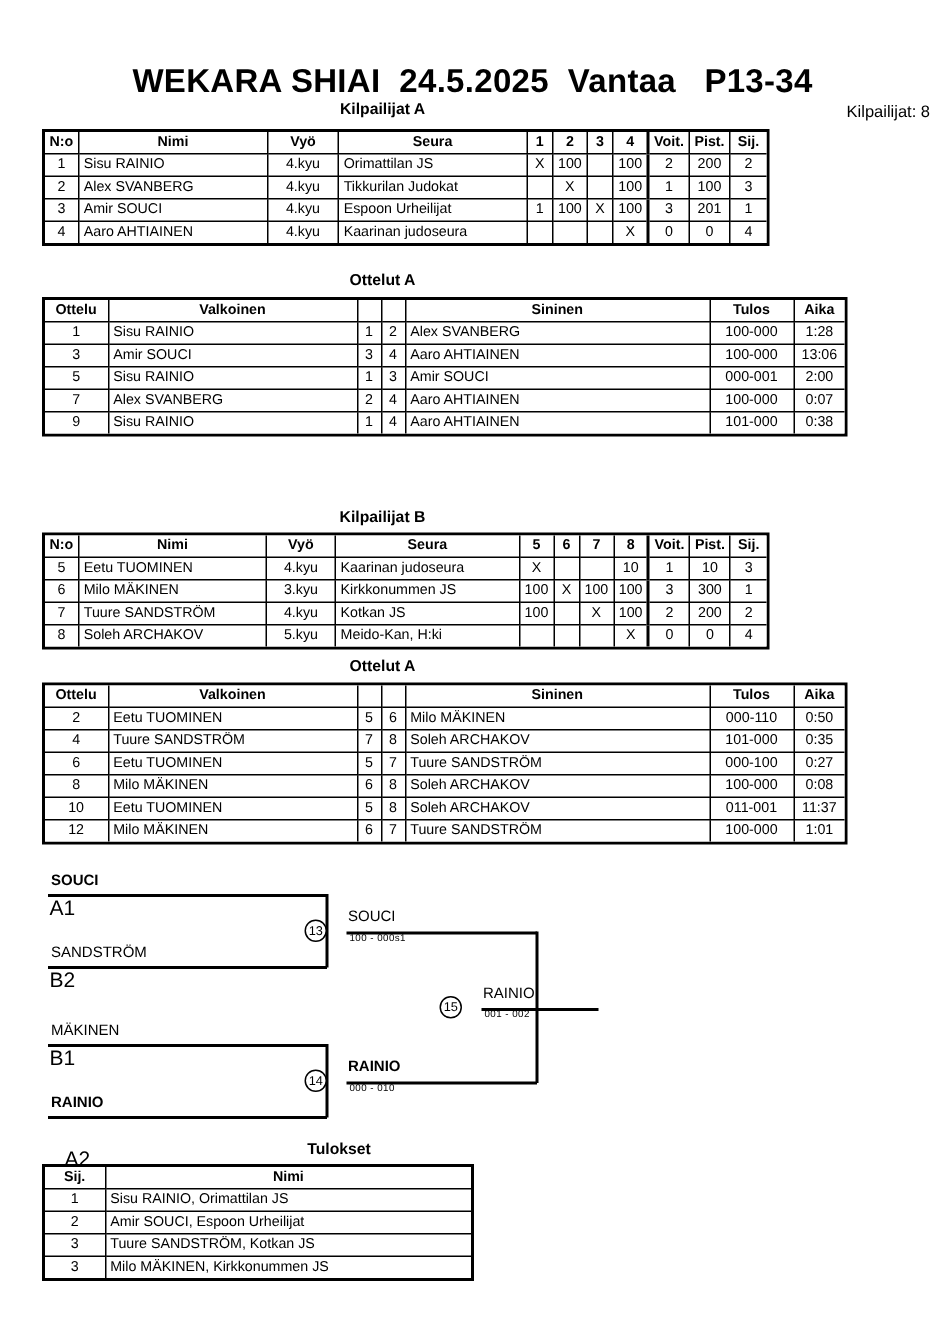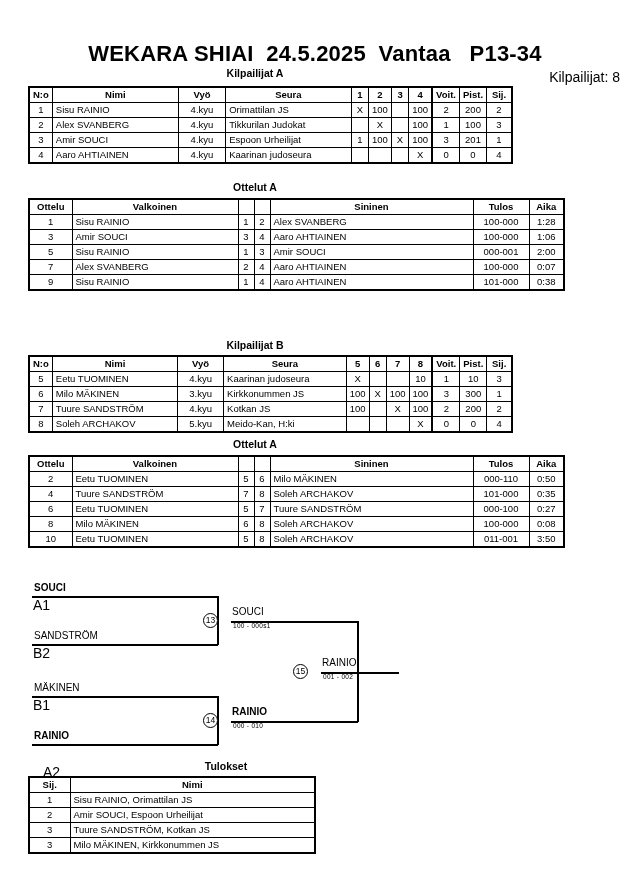--- a/index.html
+++ b/index.html
@@ -28,21 +28,21 @@
   .subtitle {
     position: absolute;
     left: 0; width: 510px;
     text-align: center;
     font-size: 10.5px;
     font-weight: bold;
   }
   .entrants-count {
     position: absolute;
     top: 69px; right: 10px;
-    font-size: 14px;
+    font-size: 11px;
     font-weight: normal;
     text-align: right;
   }
 
   
   table.grid {
     position: absolute;
     border-collapse: collapse;
     font-size: 9.5px;
     background: #fff;
@@ -252,21 +252,21 @@
           <td class="c">100-000</td>
           <td class="c">1:28</td>
         </tr>
         <tr>
           <td class="c">3</td>
           <td class="l b">Amir SOUCI</td>
           <td class="c">3</td>
           <td class="c">4</td>
           <td class="l">Aaro AHTIAINEN</td>
           <td class="c">100-000</td>
-          <td class="c">1:06</td>
+          <td class="c">13:06</td>
         </tr>
         <tr>
           <td class="c">5</td>
           <td class="l">Sisu RAINIO</td>
           <td class="c">1</td>
           <td class="c">3</td>
           <td class="l b">Amir SOUCI</td>
           <td class="c">000-001</td>
           <td class="c">2:00</td>
         </tr>
@@ -442,21 +442,30 @@
           <td class="c">100-000</td>
           <td class="c">0:08</td>
         </tr>
         <tr>
           <td class="c">10</td>
           <td class="l b">Eetu TUOMINEN</td>
           <td class="c">5</td>
           <td class="c">8</td>
           <td class="l">Soleh ARCHAKOV</td>
           <td class="c">011-001</td>
-          <td class="c">3:50</td>
+          <td class="c">11:37</td>
+        </tr>
+        <tr>
+          <td class="c">12</td>
+          <td class="l b">Milo MÄKINEN</td>
+          <td class="c">6</td>
+          <td class="c">7</td>
+          <td class="l">Tuure SANDSTRÖM</td>
+          <td class="c">100-000</td>
+          <td class="c">1:01</td>
         </tr>
       </tbody>
   </table>
 </div>
 
 <div class="bracket">
 
   <div class="bk-name b" style="left:34px; top:4px;">SOUCI</div>
   <div class="bk-line bk-h" style="left:32px; top:18px; width:186px;"></div>
   <div class="bk-seed" style="left:33px; top:19px;">A1</div>

